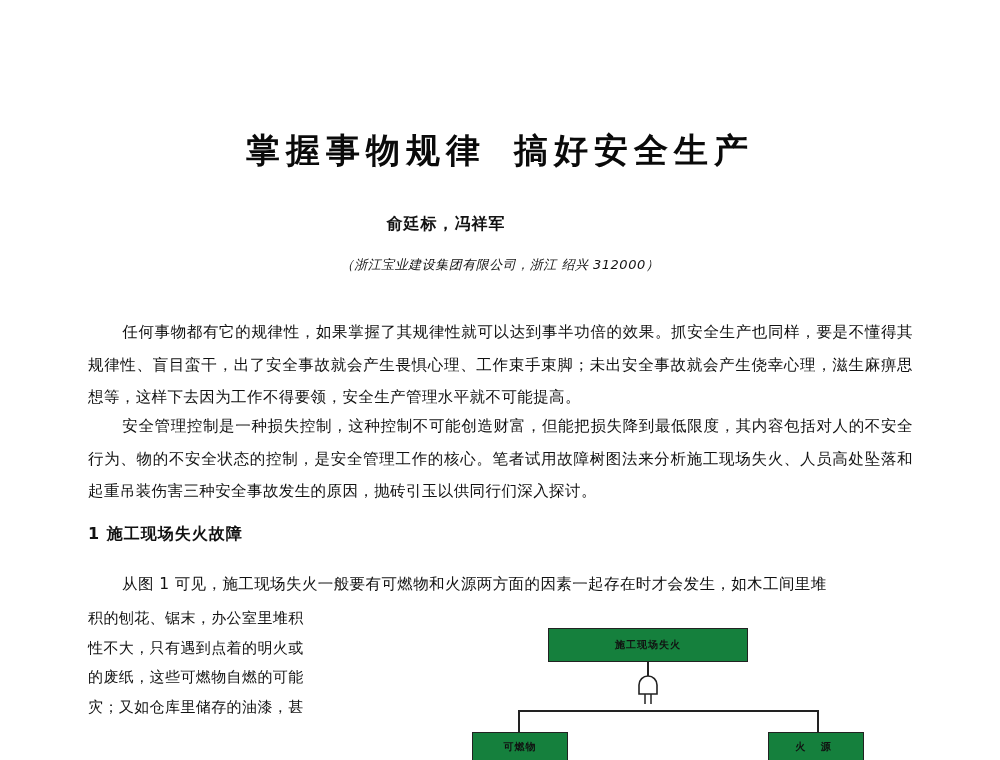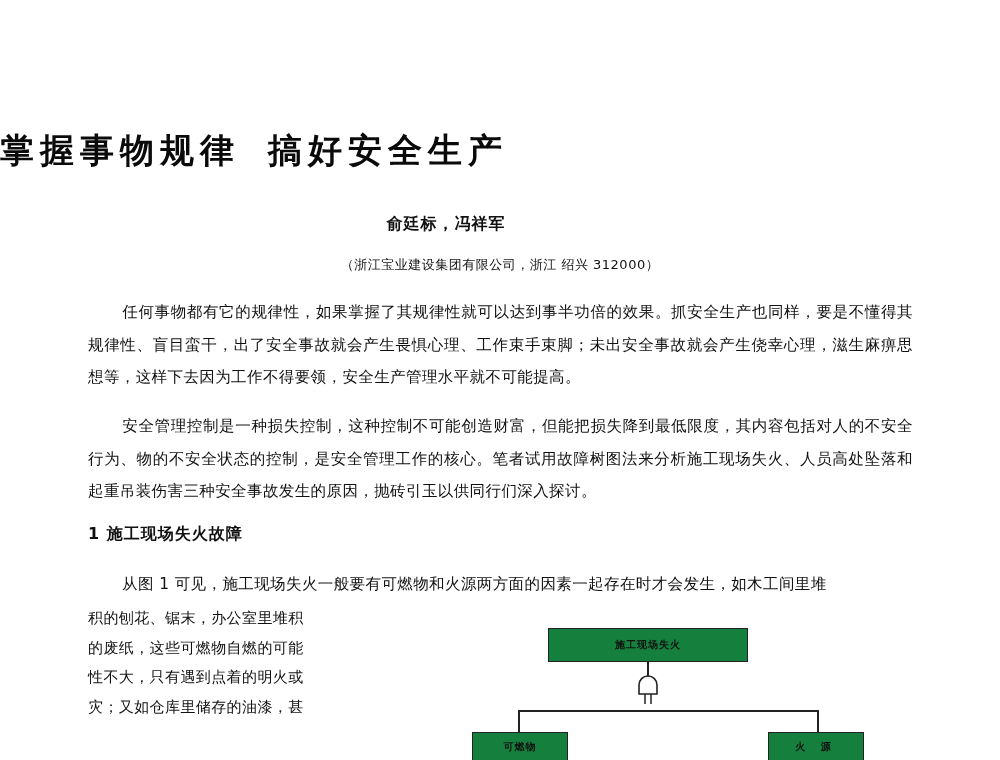--- a/index.html
+++ b/index.html
@@ -1,39 +1,39 @@
 <!DOCTYPE html>
 <html><head>
 <meta charset="utf-8">
 <style>
   html, body { margin: 0; padding: 0; background: #ffffff; }
   body {
     width: 1000px; height: 760px; position: relative; overflow: hidden;
     font-family: "DejaVu Sans", sans-serif; color: #111;
   }
   .title {
-    position: absolute; left: 0; width: 1000px; top: 128px; 
+    position: absolute; left: 0; width: 1000px; top: 128px; text-align: center;
     font-family: "DejaVu Serif", serif; font-weight: bold; font-size: 34px;
     letter-spacing: 6px; color: #0a0a0a;
   }
   .title .gap { display: inline-block; width: 28px; }
   .authors {
     position: absolute; left: 0; width: 892px; top: 214px; text-align: center;
     font-family: "DejaVu Serif", serif; font-size: 16px; font-weight: bold; letter-spacing: 1px;
   }
   .affil {
     position: absolute; left: 0; width: 1000px; top: 256px; text-align: center;
-    font-size: 13px; letter-spacing: 0.5px;
+    font-size: 13px; letter-spacing: 0.5px; font-style: italic;
   }
   .para {
     position: absolute; left: 88px; width: 825px; font-size: 15.5px; line-height: 32.5px;
     text-align: justify; letter-spacing: 0.4px;
   }
   .para .indent { display: inline-block; width: 34px; }
-  .p1 { top: 296px; }
+  .p1 { top: 316px; }
   .p2 { top: 410px; }
   .section {
     position: absolute; left: 88px; top: 524px; font-size: 16px; font-weight: bold; letter-spacing: 1px; text-align: center;
   }
   .p3 { top: 568px; }
   .wrapcol {
     position: absolute; left: 88px; top: 604px; width: 272px; font-size: 15px;
     line-height: 29.5px; letter-spacing: 0.4px;
   }
   .wrapcol div { white-space: nowrap; }
@@ -61,22 +61,22 @@
 <div class="para p1"><span class="indent"></span><span>任何事物都有它的规律性，如果掌握了其规律性就可以达到事半功倍的效果。抓安全生产也同样，要是不懂得其规律性、盲目蛮干，出了安全事故就会产生畏惧心理、工作束手束脚；未出安全事故就会产生侥幸心理，滋生麻痹思想等，这样下去因为工作不得要领，安全生产管理水平就不可能提高。</span></div>
 
 <div class="para p2"><span class="indent"></span><span>安全管理控制是一种损失控制，这种控制不可能创造财富，但能把损失降到最低限度，其内容包括对人的不安全行为、物的不安全状态的控制，是安全管理工作的核心。笔者试用故障树图法来分析施工现场失火、人员高处坠落和起重吊装伤害三种安全事故发生的原因，抛砖引玉以供同行们深入探讨。</span></div>
 
 <div class="section">1  施工现场失火故障</div>
 
 <div class="para p3"><span class="indent"></span><span>从图 1 可见，施工现场失火一般要有可燃物和火源两方面的因素一起存在时才会发生，如木工间里堆</span></div>
 
 <div class="wrapcol">
   <div>积的刨花、锯末，办公室里堆积</div>
+  <div>性不大，只有遇到点着的明火或</div>
   <div>的废纸，这些可燃物自燃的可能</div>
-  <div>性不大，只有遇到点着的明火或</div>
   <div>灾；又如仓库里储存的油漆，甚</div>
 </div>
 
 <div class="diagram">
   <div class="box top-event">施工现场失火</div>
   <div class="line" style="left:187px; top:52px; width:1.5px; height:14px;"></div>
   <svg style="position:absolute; left:176px; top:64px;" width="24" height="30" viewBox="0 0 24 30">
     <path d="M3 20 L3 11 A9 9 0 0 1 21 11 L21 20 Z" fill="#fff" stroke="#222" stroke-width="1.6"></path>
     <line x1="9" y1="20" x2="9" y2="30" stroke="#222" stroke-width="1.5"></line>
     <line x1="15" y1="20" x2="15" y2="30" stroke="#222" stroke-width="1.5"></line>

